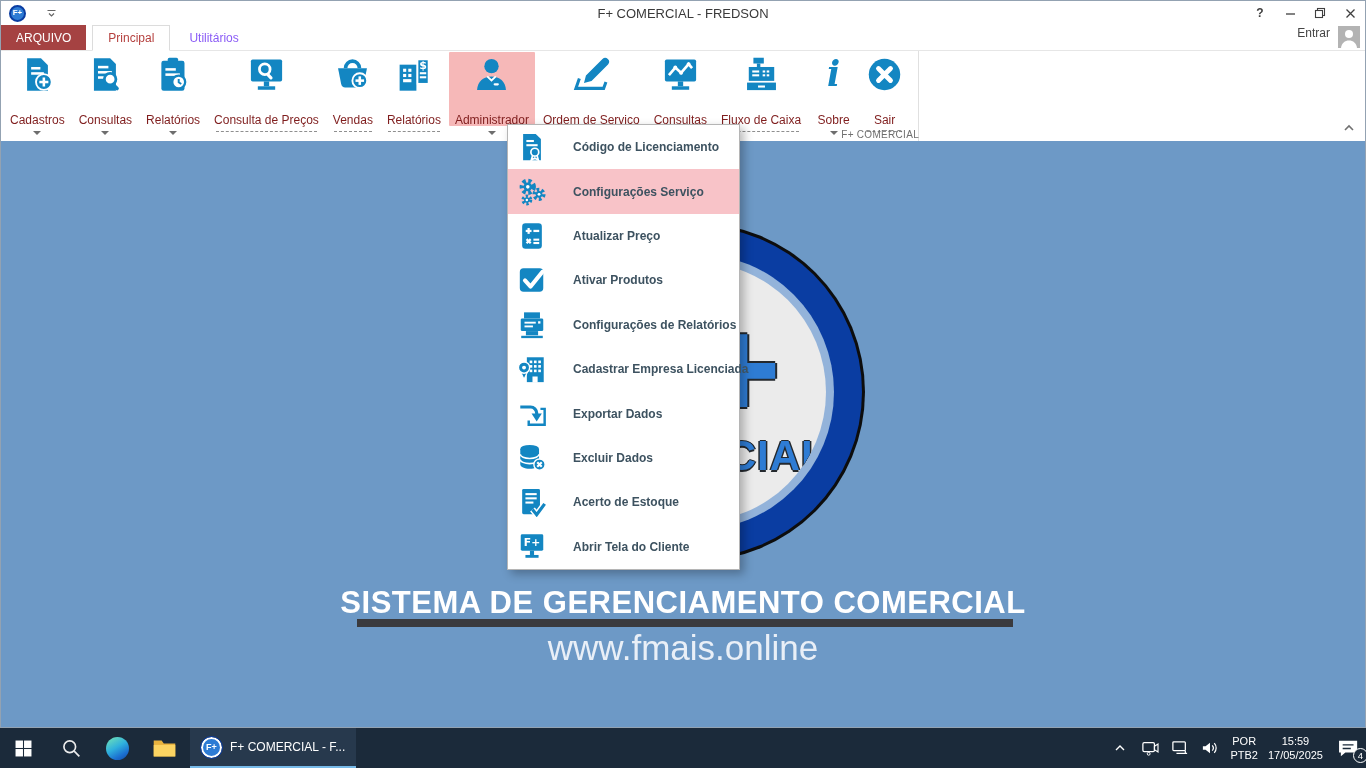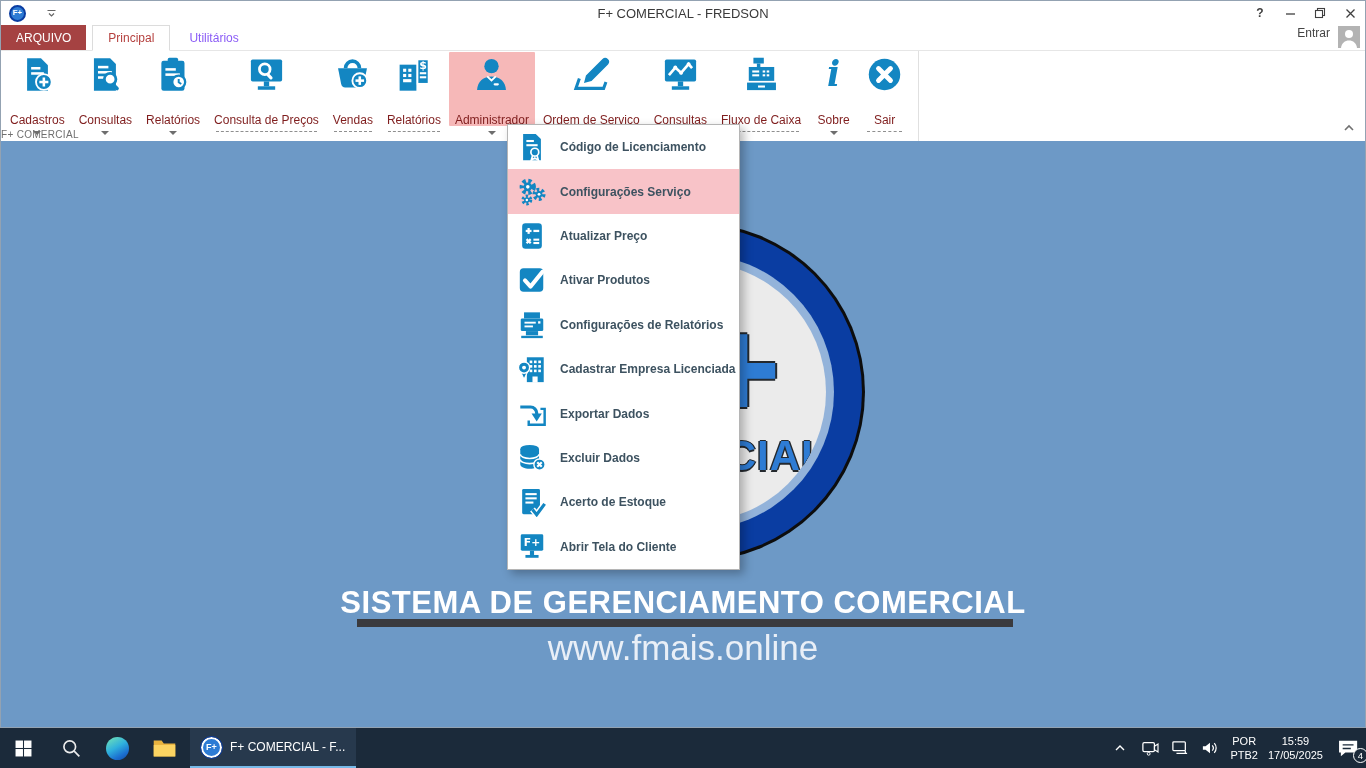--- a/index.html
+++ b/index.html
@@ -26,21 +26,21 @@
   .tabrow{height:26px;background:#fff;display:flex;align-items:flex-end;border-bottom:1px solid #e6e6e6;position:relative}
   .tab{font-size:12px;padding:5px 15px;cursor:default;white-space:nowrap}
   .tab-arquivo{background:var(--arquivo-red);color:#fff;align-self:stretch;display:flex;align-items:center}
   .tab-principal{color:var(--active-tab-red);border:1px solid #dcdcdc;border-bottom:1px solid #fff;margin-left:6px;margin-bottom:-1px;background:#fff}
   .tab-utilitarios{color:#8b5cf6;margin-left:4px}
   .signin{position:absolute;right:5px;top:1px;display:flex;align-items:flex-start;gap:8px;font-size:12px;color:#454545}
   .avatar{width:22px;height:22px;background:#b3b3b3;display:flex;align-items:flex-end;justify-content:center;overflow:hidden}
 
   .ribbon{height:90px;background:#fff;position:relative;display:flex}
   .ribbon-group{width:918px;border-right:1px solid #e0e0e0;position:relative;display:flex;align-items:flex-start;padding:1px 0 0 2px}
-  .group-label{position:absolute;left:0;bottom:1px;width:918px;text-align:left;font-size:10px;color:#6f6f6f;letter-spacing:.3px}
+  .group-label{position:absolute;left:0;bottom:1px;width:918px;text-align:right;font-size:10px;color:#6f6f6f;letter-spacing:.3px}
   .rbtn{display:flex;flex-direction:column;align-items:center;padding:4px 6px 2px;margin:0 1px;height:74px;border-radius:1px}
   .rbtn.hl{background:var(--ribbon-highlight)}
   .ricon{color:var(--icon-blue);line-height:0}
   .ricon svg{width:37px;height:37px}
   .rlabel{font-size:12px;color:#7f1d1d;margin-top:20px;white-space:nowrap}
   .rsub{margin-top:4px;height:6px;width:100%;display:flex;align-items:center;justify-content:center}
   .tri{width:0;height:0;border-left:4px solid transparent;border-right:4px solid transparent;border-top:4px solid #6e6e6e}
   .dash{display:block;width:96%;height:0;border-top:1.6px dashed #8f8f8f}
   .ribbon-collapse{position:absolute;right:10px;bottom:5px;color:#707070}
 
@@ -53,21 +53,21 @@
   .logo-fplus{font-size:142px;font-weight:bold;color:var(--logo-cross-blue);line-height:.8;margin-top:8px;
     text-shadow:-2px 0 #24292e,2px 0 #24292e,0 -2px #24292e,0 2px #24292e}
   .logo-comercial{font-size:42px;font-weight:bold;color:var(--logo-cross-blue);letter-spacing:1px;margin-top:6px;
     text-shadow:-1.5px 0 #24292e,1.5px 0 #24292e,0 -1.5px #24292e,0 1.5px #24292e}
   .headline{position:absolute;top:444px;left:0;width:100%;text-align:center;font-size:31px;font-weight:bold;color:#fff;letter-spacing:.5px;white-space:nowrap}
   .headline-bar{position:absolute;top:478px;left:355px;width:656px;height:8px;background:#3a3a3e}
   .site{position:absolute;top:487px;left:0;width:100%;text-align:center;font-size:35px;color:#e9eff7}
 
   
   .menu{position:absolute;left:506px;top:123px;width:233px;background:#fff;border:1px solid #b5b5b5;box-shadow:4px 4px 9px rgba(0,0,0,.28);z-index:10}
-  .mitem{height:44.4px;display:flex;align-items:center;gap:13px;padding-left:9px}
+  .mitem{height:44.4px;display:flex;align-items:center;gap:26px;padding-left:9px}
   .mitem.hl{background:var(--menu-highlight)}
   .micon{color:var(--icon-blue);line-height:0}
   .micon svg{width:30px;height:30px}
   .mlabel{font-size:12px;font-weight:bold;color:var(--menu-text);white-space:nowrap}
 
   
   .taskbar{position:absolute;left:0;right:0;bottom:0;height:40px;background:var(--taskbar-bg);display:flex;align-items:stretch;color:#fff}
   .tb-btn{width:47px;display:flex;align-items:center;justify-content:center}
   .tb-app{display:flex;align-items:center;gap:8px;padding:0 11px;margin-left:2px;background:#27394d;border-bottom:2px solid var(--taskbar-underline);font-size:12px;white-space:nowrap}
   .tb-app-icon{width:21px;height:21px;border-radius:50%;background:var(--logo-cross-blue);border:2px solid #fff;outline:1px solid #0a3da2;color:#fff;font-size:9px;font-weight:bold;display:flex;align-items:center;justify-content:center}

